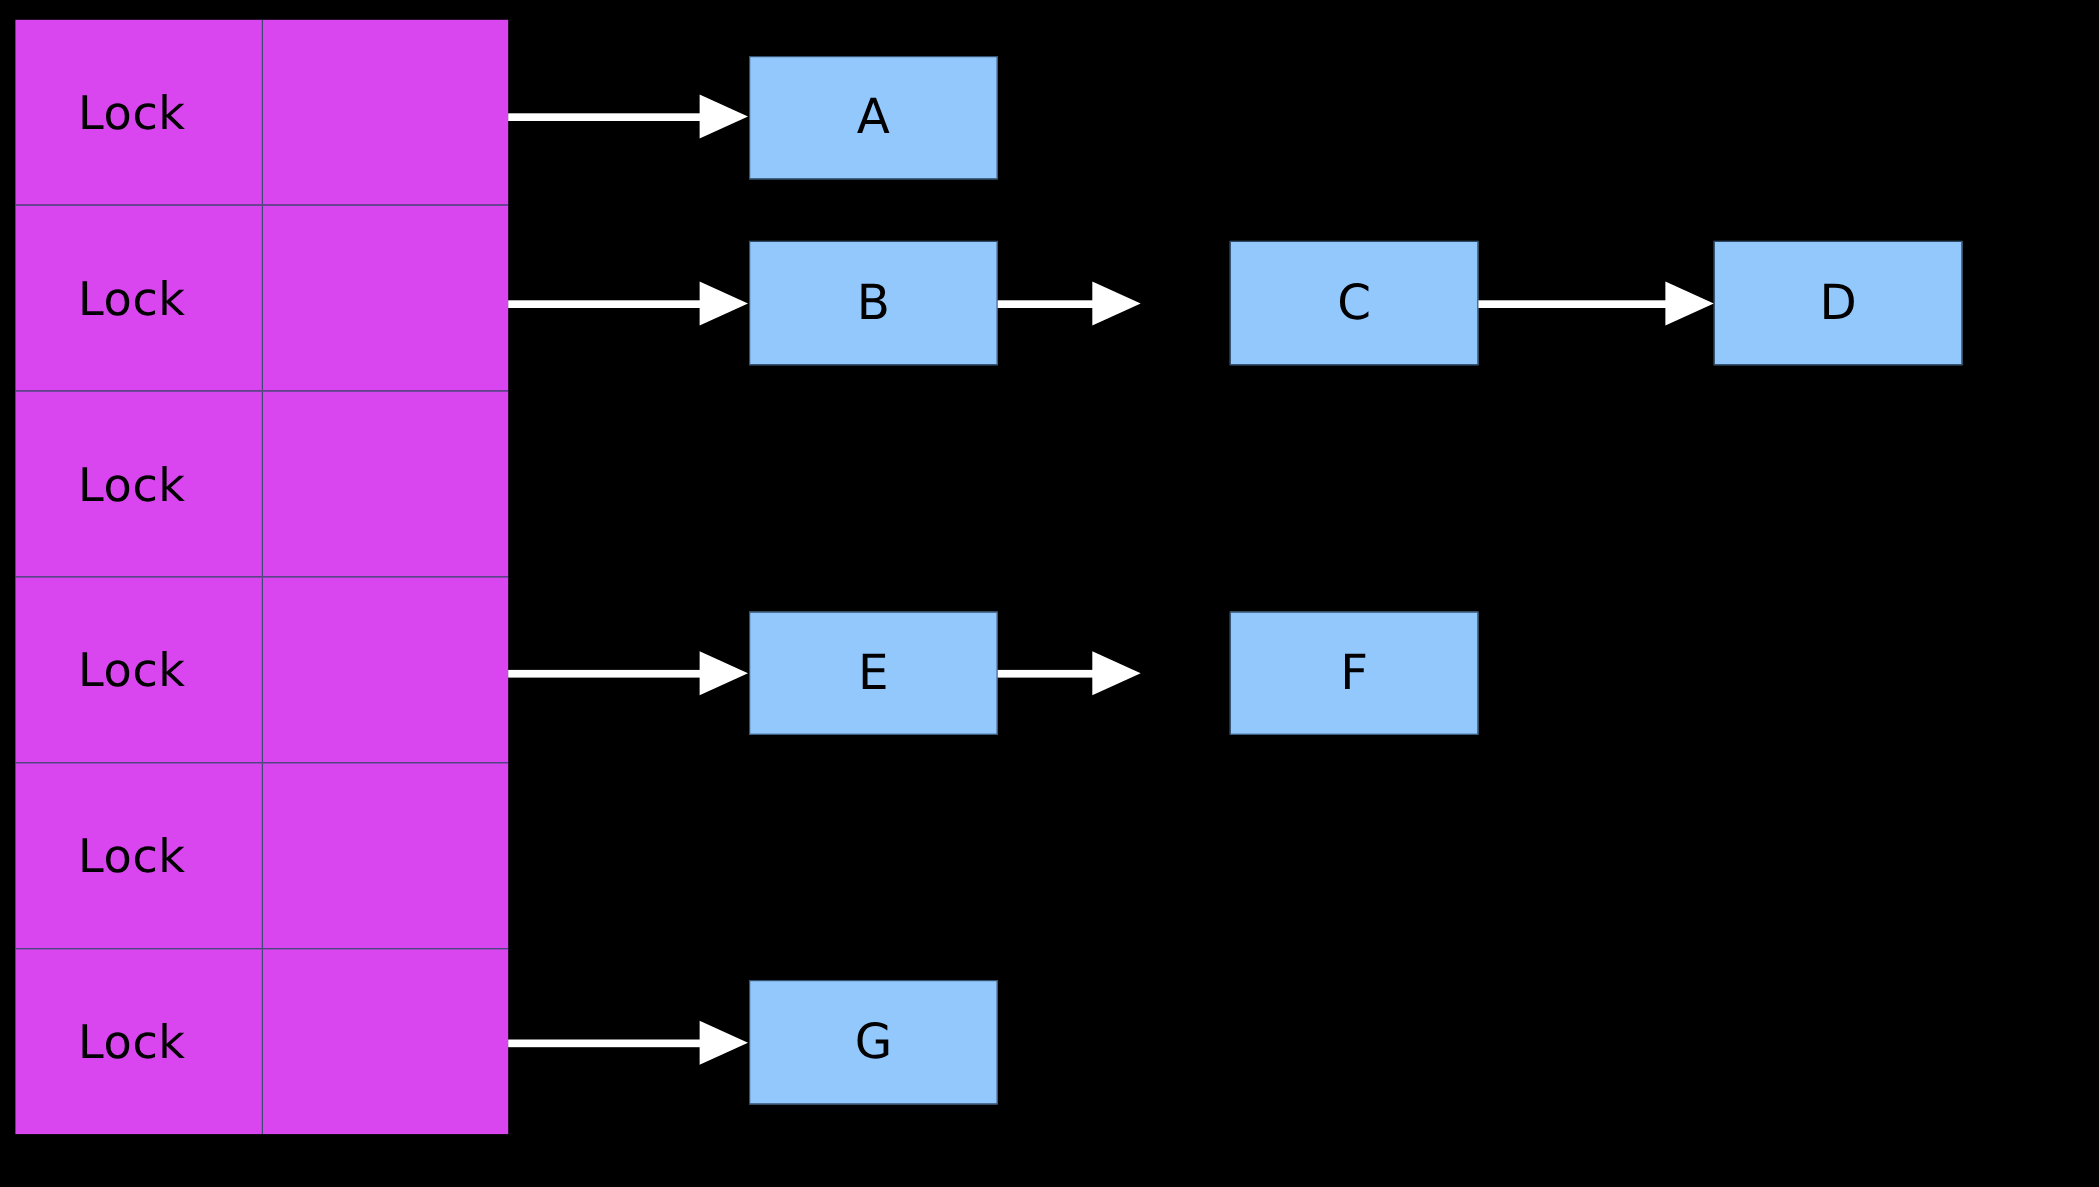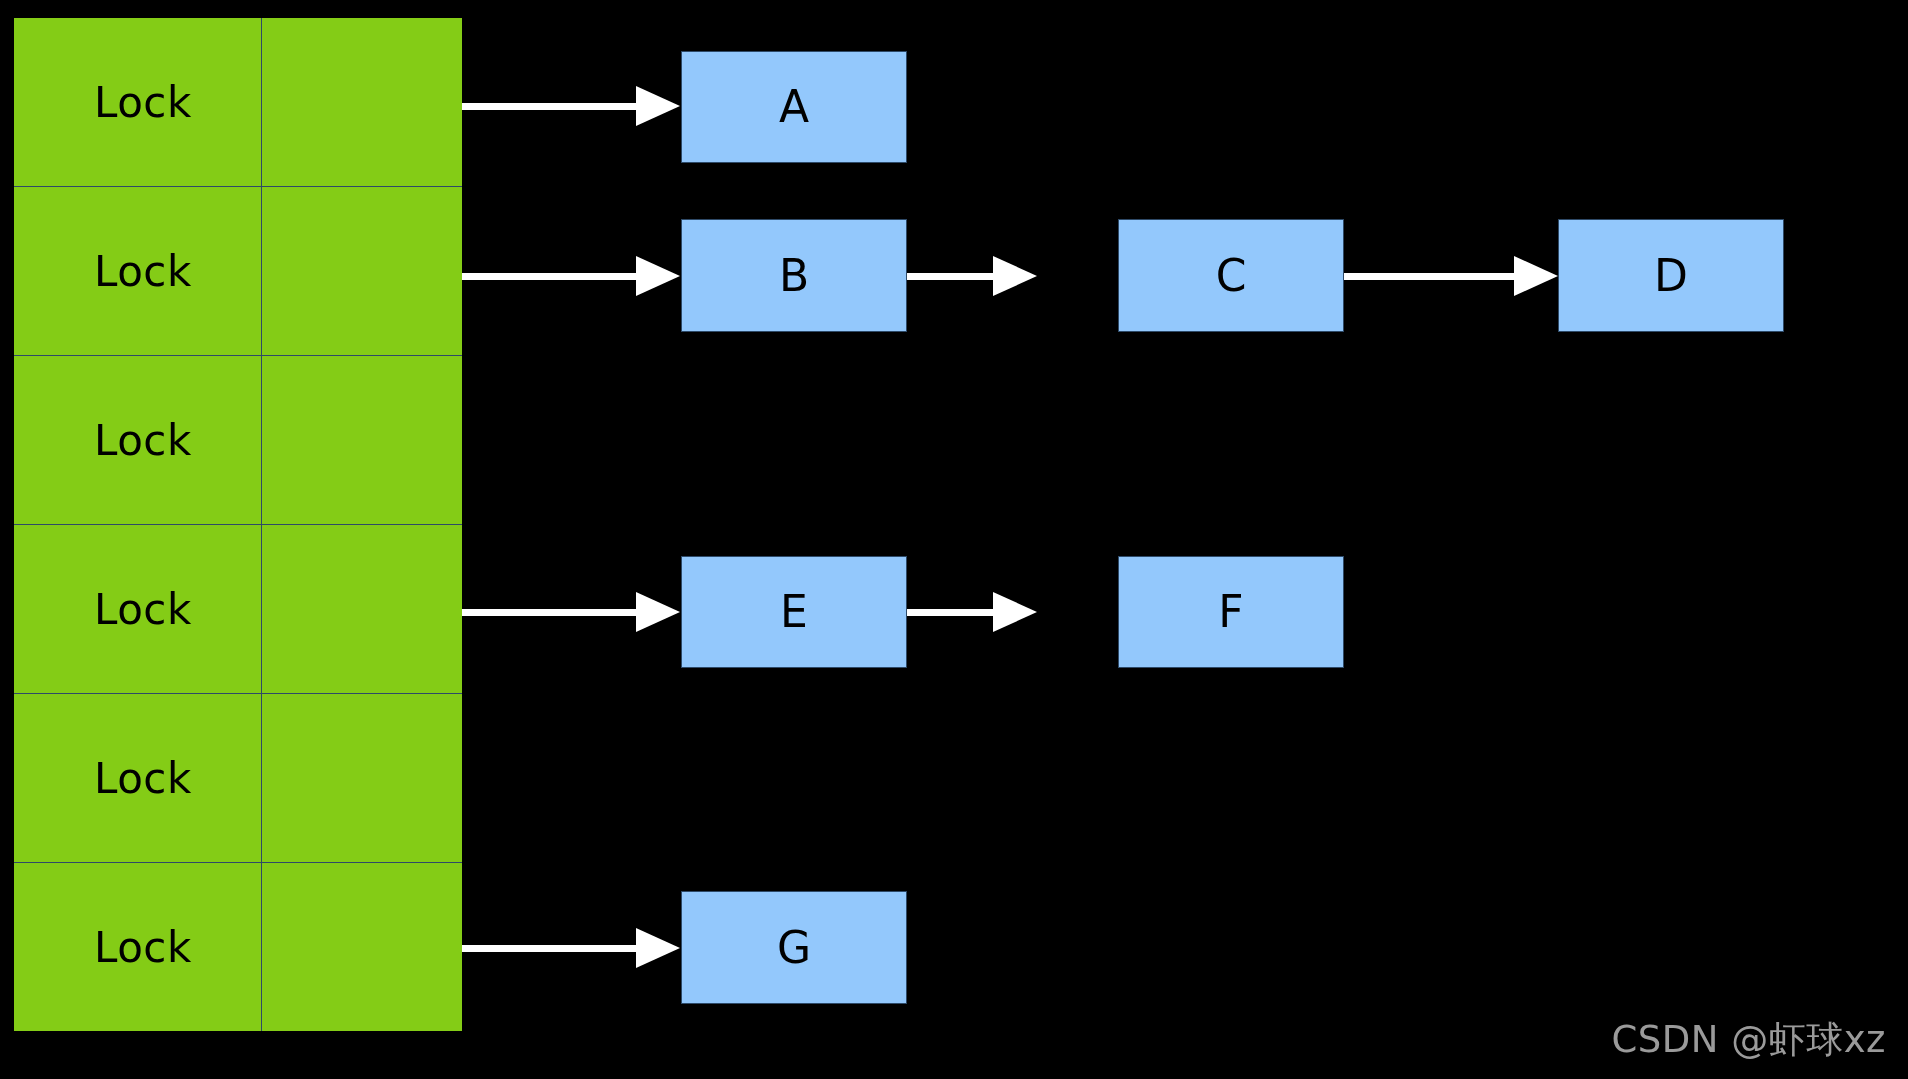--- a/index.html
+++ b/index.html
@@ -23,24 +23,23 @@
     left: 14px;
     top: 18px;
     width: 448px;
     height: 1013px;
     display: flex;
     flex-direction: column;
   }
   .lock-row {
     flex: 1 1 0;
     display: flex;
-    background: #84cc16;
+    background: #d946ef;
     border-top: 1px solid #2E4A68;
     box-sizing: border-box;
-    padding-left: 23px;
   }
   .lock-row:first-child { border-top: none; }
   .lock-cell-label {
     width: 224px;
     box-sizing: border-box;
     display: flex;
     align-items: center;
     padding-left: 57px;
     color: #000000;
     font-size: 42px;
@@ -187,15 +186,14 @@
   </div>
 
   <div class="arrow" style="left:462px; top:941px; width:218px;">
     <div class="shaft" style="width:180px;"></div>
     <div class="head" style="left:174px;"></div>
   </div>
   <div class="node" style="left:681px; top:891px; width:226px; height:113px;">
     <span>G</span>
   </div>
 
-  <div class="watermark">CSDN @虾球xz</div>
 
 </div>
 
 </body></html>

